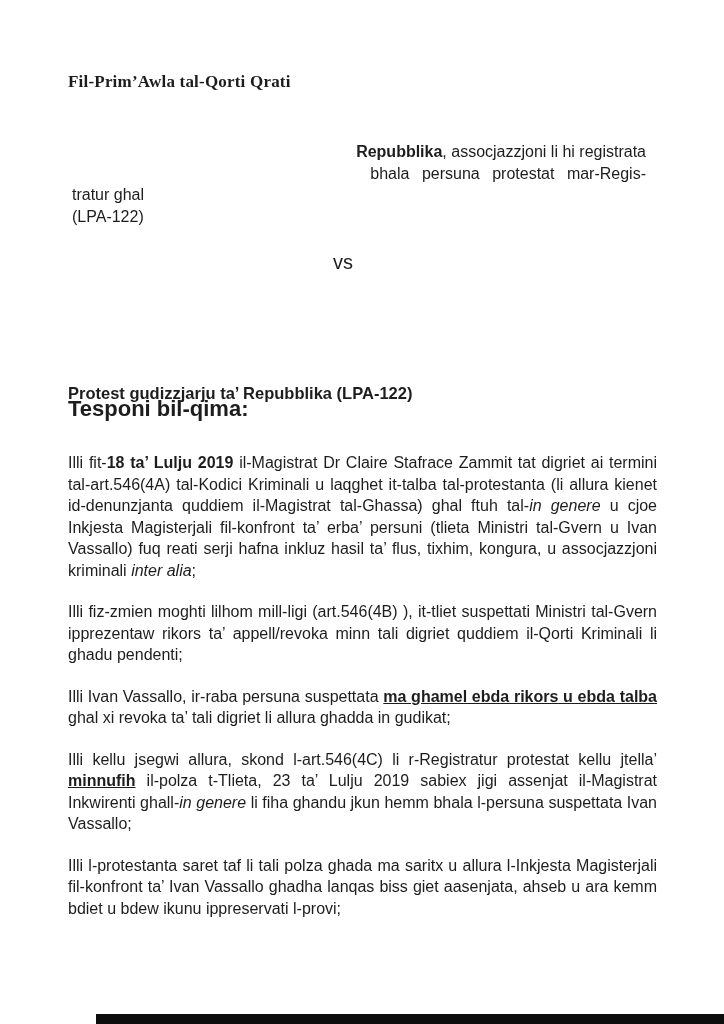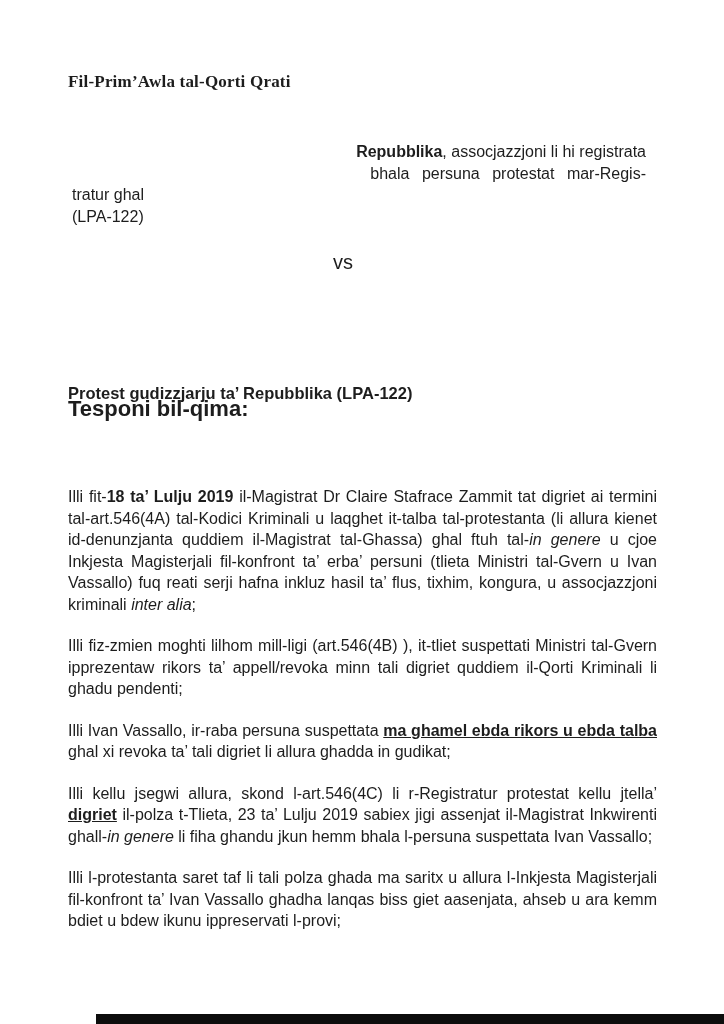--- a/index.html
+++ b/index.html
@@ -72,21 +72,20 @@
     font-size: 22px;
   }
   .body-text {
     position: absolute;
     left: 68px;
     top: 452px;
     width: 589px;
     font-size: 16px;
     line-height: 21.5px;
     text-align: justify;
-    margin-top: 34px;
   }
   .body-text p { margin: 0 0 20px 0; }
   .seg-b { font-weight: bold; }
   .seg-i { font-style: italic; }
   .seg-u { text-decoration: underline; }
   .bottom-scan-bar {
     position: absolute;
     left: 96px;
     bottom: 0;
     width: 628px;
@@ -115,19 +114,19 @@
 
 
   <div class="doc-title">Protest gudizzjarju ta’ Repubblika (LPA-122)</div>
 
   <div class="salutation">Tesponi bil-qima:</div>
 
   <div class="body-text">
     <p><span>Illi fit-</span><span class="seg-b">18 ta’ Lulju 2019</span><span> il-Magistrat Dr Claire Stafrace Zammit tat digriet ai termini tal-art.546(4A) tal-Kodici Kriminali u laqghet it-talba tal-protestanta (li allura kienet id-denunzjanta quddiem il-Magistrat tal-Ghassa) ghal ftuh tal-</span><span class="seg-i">in genere</span><span> u cjoe Inkjesta Magisterjali fil-konfront ta’ erba’ persuni (tlieta Ministri tal-Gvern u Ivan Vassallo) fuq reati serji hafna inkluz hasil ta’ flus, tixhim, kongura, u assocjazzjoni kriminali </span><span class="seg-i">inter alia</span><span>;</span></p>
     <p><span>Illi fiz-zmien moghti lilhom mill-ligi (art.546(4B) ), it-tliet suspettati Ministri tal-Gvern ipprezentaw rikors ta’ appell/revoka minn tali digriet quddiem il-Qorti Kriminali li ghadu pendenti;</span></p>
     <p><span>Illi Ivan Vassallo, ir-raba persuna suspettata </span><span class="seg-b seg-u">ma ghamel ebda rikors u ebda talba</span><span> ghal xi revoka ta’ tali digriet li allura ghadda in gudikat;</span></p>
-    <p><span>Illi kellu jsegwi allura, skond l-art.546(4C) li r-Registratur protestat kellu jtella’ </span><span class="seg-b seg-u">digriet</span><span> il-polza t-Tlieta, 23 ta’ Lulju 2019 sabiex jigi assenjat il-Magistrat Inkwirenti ghall-</span><span class="seg-i">in genere</span><span> li fiha ghandu jkun hemm bhala l-persuna suspettata Ivan Vassallo;</span></p>
+    <p><span>Illi kellu jsegwi allura, skond l-art.546(4C) li r-Registratur protestat kellu jtella’ </span><span class="seg-b seg-u">minnufih</span><span> il-polza t-Tlieta, 23 ta’ Lulju 2019 sabiex jigi assenjat il-Magistrat Inkwirenti ghall-</span><span class="seg-i">in genere</span><span> li fiha ghandu jkun hemm bhala l-persuna suspettata Ivan Vassallo;</span></p>
     <p><span>Illi l-protestanta saret taf li tali polza ghada ma saritx u allura l-Inkjesta Magisterjali fil-konfront ta’ Ivan Vassallo ghadha lanqas biss giet aasenjata, ahseb u ara kemm bdiet u bdew ikunu ippreservati l-provi;</span></p>
   </div>
 
   <div class="bottom-scan-bar"></div>
 
 </div>
 
 </body></html>

